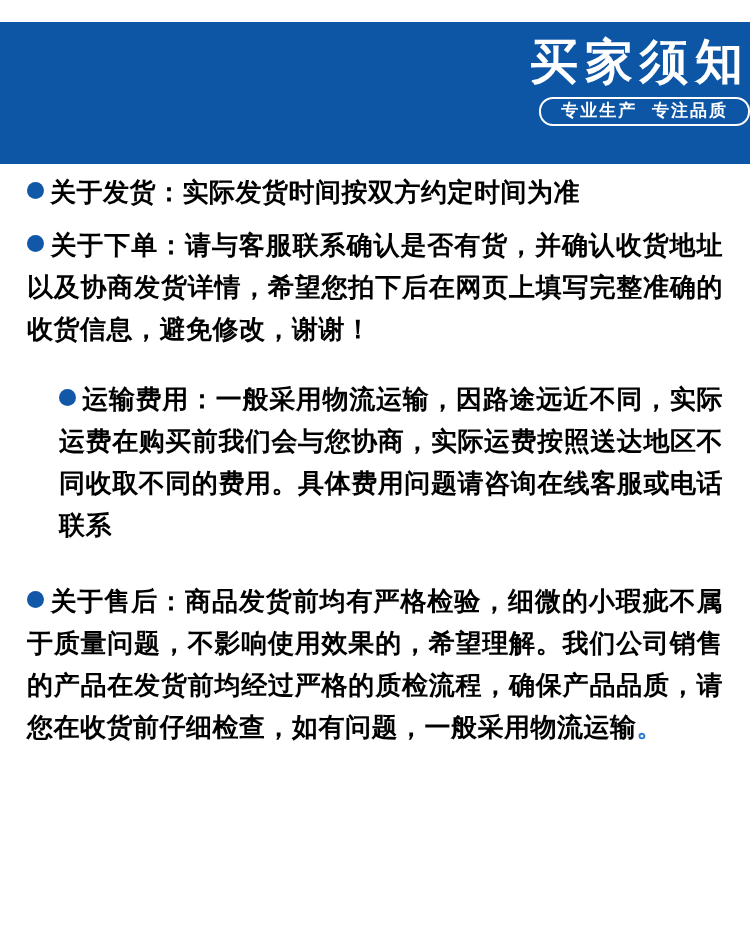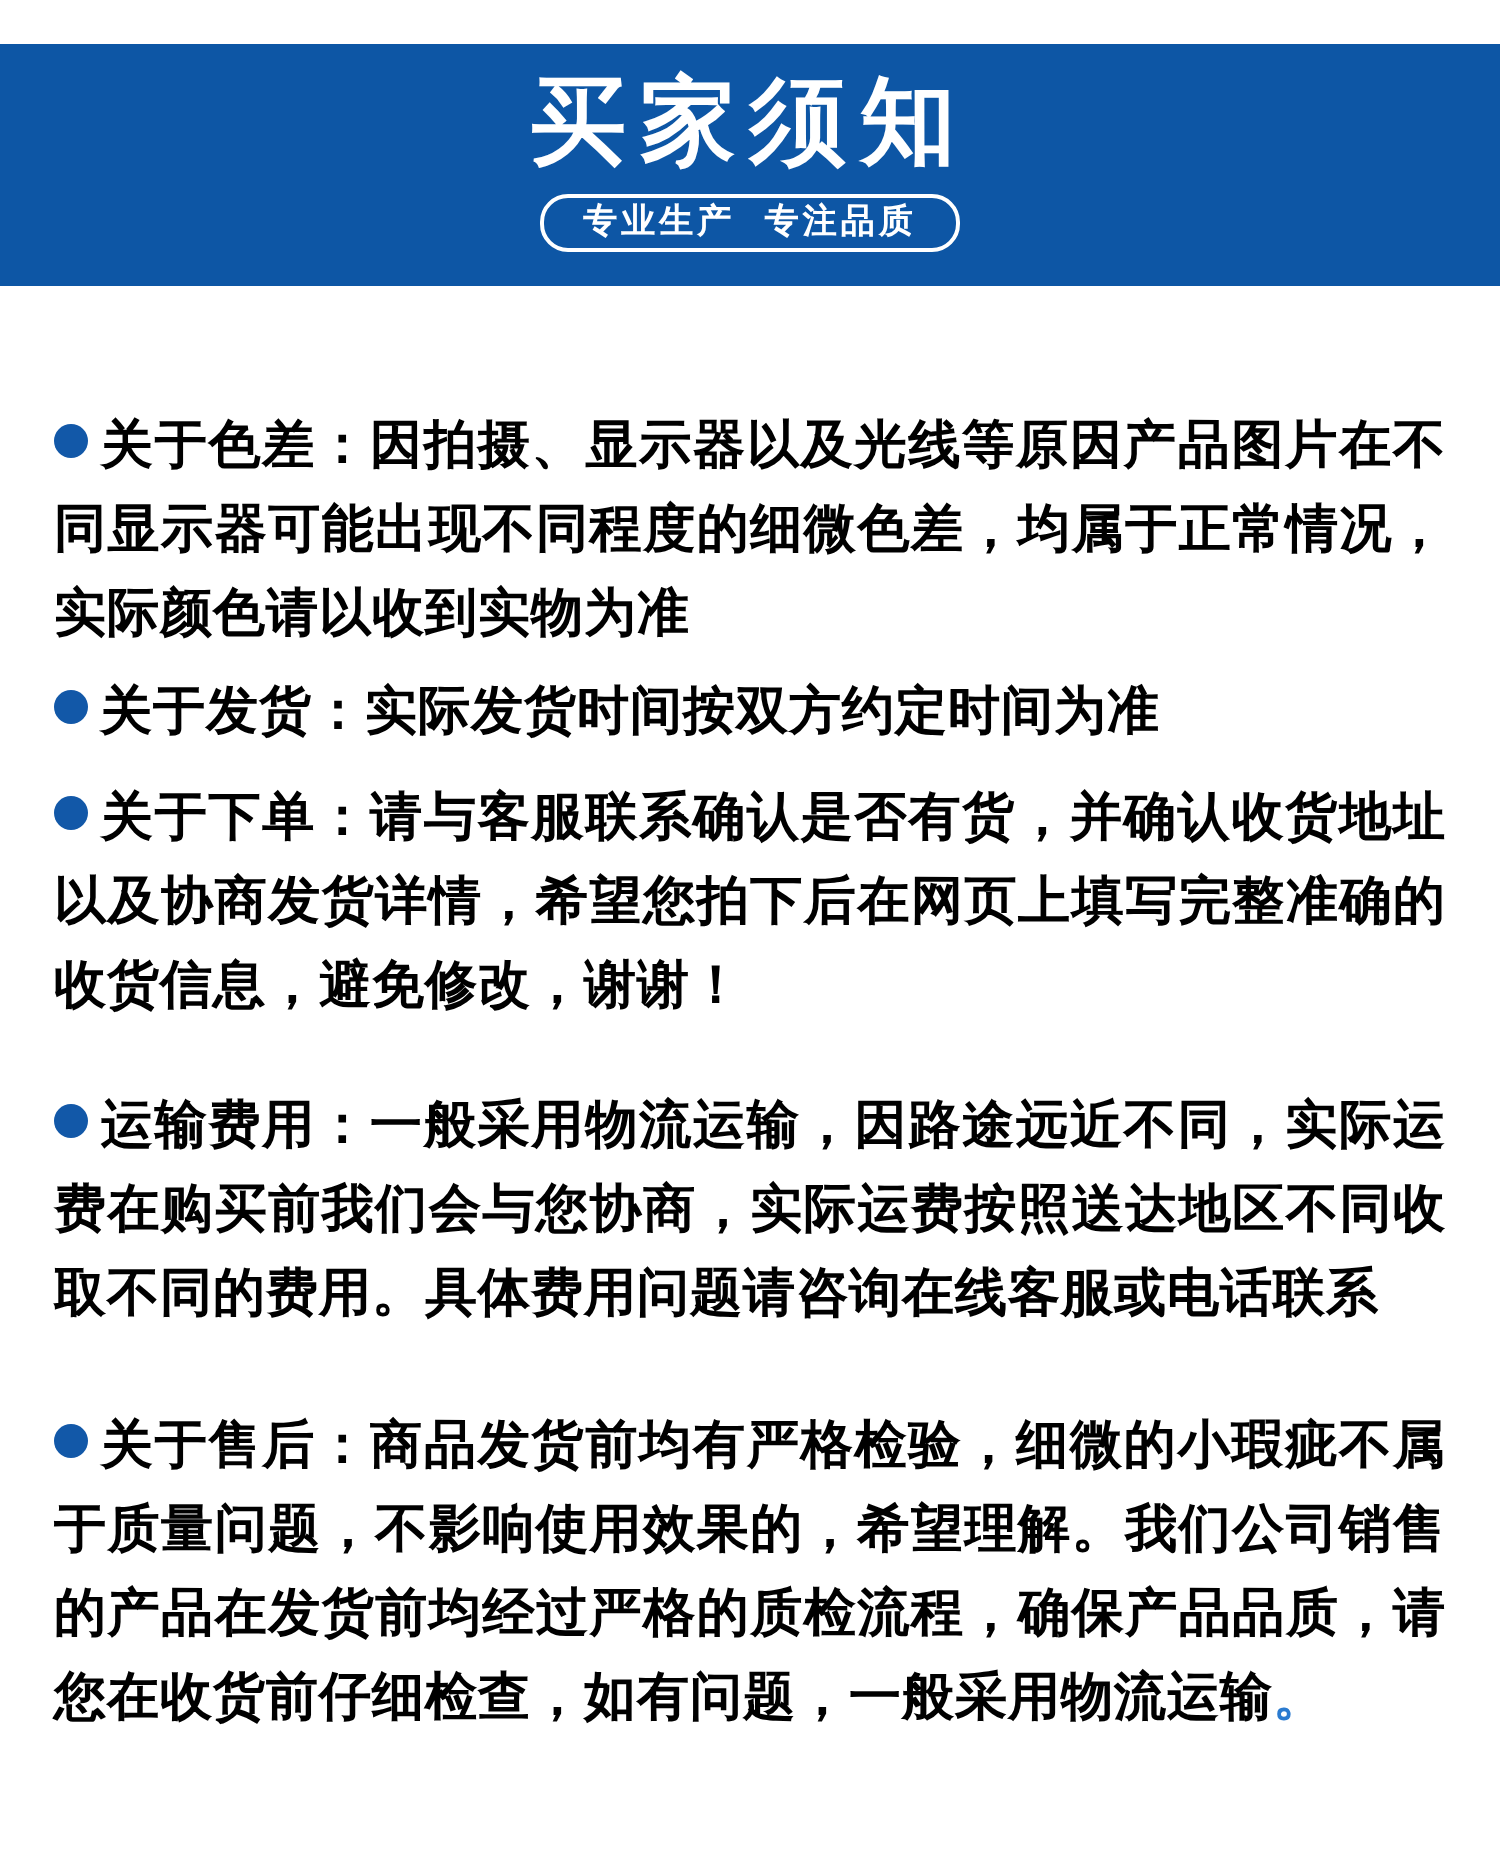--- a/index.html
+++ b/index.html
@@ -9,23 +9,23 @@
     height: 935px;
     background: #ffffff;
     font-family: "Liberation Sans", "DejaVu Sans", sans-serif;
     overflow: hidden;
   }
   .page { width: 750px; height: 935px; background: #ffffff; }
 
   
   .banner {
     margin-top: 22px;
-    height: 121px;
+    height: 142px;
     background: #0d56a5;
-    text-align: center;
+    text-align: right;
     padding-top: 13px;
   }
   .banner-title {
     margin: 0;
     color: #ffffff;
     font-size: 48px;
     font-weight: bold;
     letter-spacing: 7px;
     line-height: 54px;
   }
@@ -59,39 +59,38 @@
     width: 17px;
     height: 17px;
     border-radius: 50%;
     background: #1258a8;
     margin-right: 6px;
     vertical-align: 2px;
   }
   .m1 { margin-top: 58px; }
   .m2 { margin-top: 11px; }
   .m3 { margin-top: 7px; }
-  .m4 { margin-top: 28px; }
+  .m4 { margin-top: 28px; margin-left: 32px; }
   .m5 { margin-top: 34px; }
   .blue-period { color: #2b7bd0; }
 </style>
 </head>
 <body>
 
 <div class="page">
 
   <div class="banner">
     <h1 class="banner-title">买家须知</h1>
     <div>
       <span class="tagline-pill">专业生产 专注品质</span>
     </div>
   </div>
 
   <div class="content">
 
-    <p class="para m1"><span class="bullet"></span><span>关于色差：因拍摄、显示器以及光线等原因产品图片在不同显示器可能出现不同程度的细微色差，均属于正常情况，实际颜色请以收到实物为准</span></p>
 
     <p class="para m3"><span class="bullet"></span><span>关于发货：实际发货时间按双方约定时间为准</span></p>
 
     <p class="para m2"><span class="bullet"></span><span>关于下单：请与客服联系确认是否有货，并确认收货地址以及协商发货详情，希望您拍下后在网页上填写完整准确的收货信息，避免修改，谢谢！</span></p>
 
     <p class="para m4"><span class="bullet"></span><span>运输费用：一般采用物流运输，因路途远近不同，实际运费在购买前我们会与您协商，实际运费按照送达地区不同收取不同的费用。具体费用问题请咨询在线客服或电话联系</span></p>
 
     <p class="para m5"><span class="bullet"></span><span>关于售后：商品发货前均有严格检验，细微的小瑕疵不属于质量问题，不影响使用效果的，希望理解。我们公司销售的产品在发货前均经过严格的质检流程，确保产品品质，请您在收货前仔细检查，如有问题，一般采用物流运输</span><span class="blue-period">。</span></p>
 
   </div>

